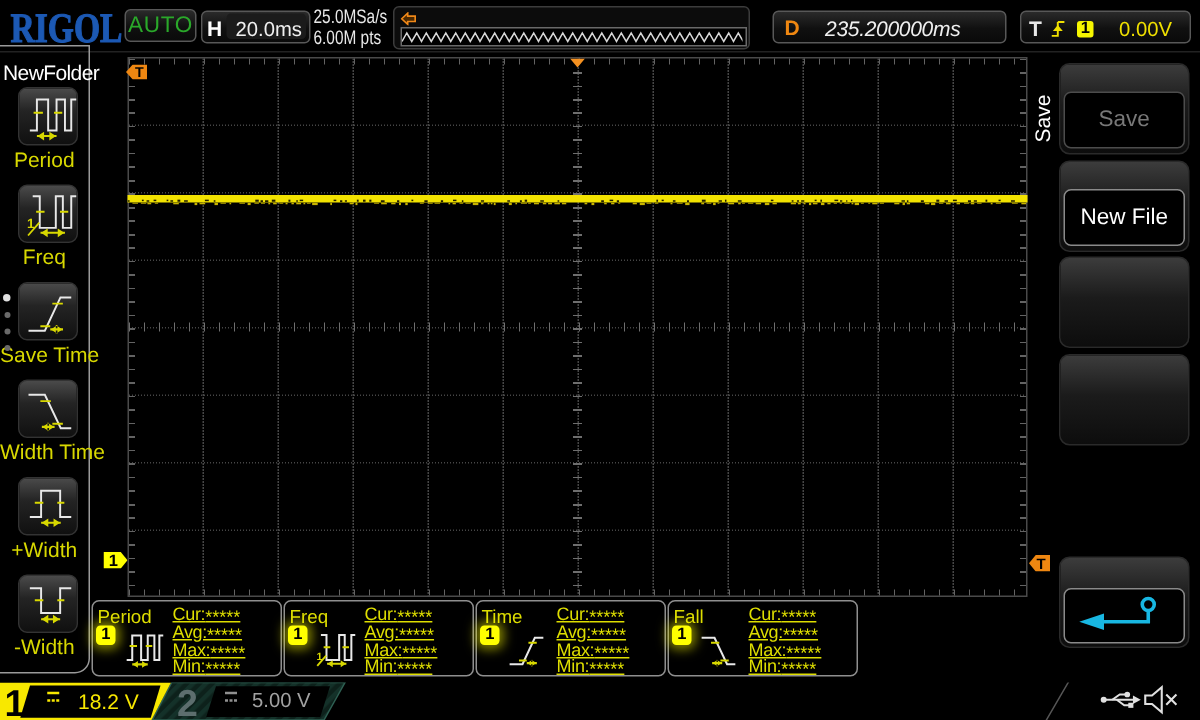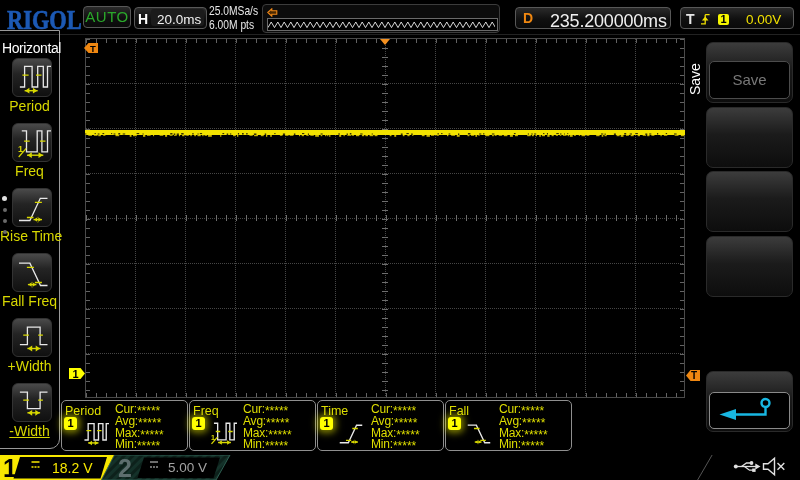--- a/index.html
+++ b/index.html
@@ -12,21 +12,21 @@
   .gvline{position:absolute;background:repeating-linear-gradient(180deg,#464646 0 1px,transparent 1px 2px);width:1px;}
   .menulabel{position:absolute;left:0;width:59px;text-align:center;color:#d8d800;font-size:14px;white-space:nowrap;}
   .mbtn{position:absolute;left:12px;width:40px;height:39px;border-radius:6px;
         background:linear-gradient(180deg,#4a4a4a 0%,#242424 40%,#101010 100%);
         border:1px solid #333;box-sizing:border-box;}
   .slot{position:absolute;left:706px;width:87px;height:61px;border-radius:7px;
         background:linear-gradient(180deg,#3c3c3c 0%,#1b1b1b 45%,#0d0d0d 100%);
         border:1px solid #2a2a2a;box-sizing:border-box;}
   .sbtn{position:absolute;left:709px;width:81px;height:38px;border-radius:5px;background:#000;
         box-sizing:border-box;text-align:center;color:#fff;font-size:15px;}
-  .stats{position:absolute;left:53px;top:3px;color:#dede00;font-size:12px;line-height:11.8px;white-space:pre;letter-spacing:-0.2px;}
+  .stats{position:absolute;left:53px;top:3px;color:#dede00;font-size:12px;line-height:11.8px;white-space:pre;letter-spacing:-0.2px;text-decoration:underline;}
   .star{position:relative;top:2px;letter-spacing:0px;}
   .panel{position:absolute;top:400px;width:127px;height:51px;background:#000;
          border:1px solid #8f8f8f;border-radius:5px;box-sizing:border-box;}
   .ptitle{position:absolute;left:3px;top:3px;color:#dede00;font-size:12.5px;}
   .pbadge{position:absolute;left:2px;top:16px;width:13px;height:13px;background:#ffff00;
           border-radius:3px;text-align:center;color:#000;font-weight:bold;font-size:11px;
           line-height:13px;box-shadow:0 0 7px 3px rgba(255,255,0,0.5);}
 </style>
 </head>
 <body>
@@ -49,38 +49,38 @@
       <path d="M0.8,4.5 L4.8,0.8 L4.8,2.7 L9.8,2.7 L9.8,6.3 L4.8,6.3 L4.8,8.2 Z" fill="#4a2800" stroke="#f08818" stroke-width="1.1"></path>
     </svg>
     <div class="abs" style="left:4px;top:13px;width:231px;height:13px;border:1px solid #6a6a6a;background:#000;box-sizing:border-box;">
       <svg class="abs" style="left:0;top:0;" width="227" height="11" viewBox="0 0 227 11">
         <polyline id="zig" fill="none" stroke="#d8d8d8" stroke-width="1" points="0.0,8.6 3.2,3.0 6.5,8.6 9.8,3.0 13.0,8.6 16.2,3.0 19.5,8.6 22.8,3.0 26.0,8.6 29.2,3.0 32.5,8.6 35.8,3.0 39.0,8.6 42.2,3.0 45.5,8.6 48.8,3.0 52.0,8.6 55.2,3.0 58.5,8.6 61.8,3.0 65.0,8.6 68.2,3.0 71.5,8.6 74.8,3.0 78.0,8.6 81.2,3.0 84.5,8.6 87.8,3.0 91.0,8.6 94.2,3.0 97.5,8.6 100.8,3.0 104.0,8.6 107.2,3.0 110.5,8.6 113.8,3.0 117.0,8.6 120.2,3.0 123.5,8.6 126.8,3.0 130.0,8.6 133.2,3.0 136.5,8.6 139.8,3.0 143.0,8.6 146.2,3.0 149.5,8.6 152.8,3.0 156.0,8.6 159.2,3.0 162.5,8.6 165.8,3.0 169.0,8.6 172.2,3.0 175.5,8.6 178.8,3.0 182.0,8.6 185.2,3.0 188.5,8.6 191.8,3.0 195.0,8.6 198.2,3.0 201.5,8.6 204.8,3.0 208.0,8.6 211.2,3.0 214.5,8.6 217.8,3.0 221.0,8.6 224.2,3.0 227.5,8.6"></polyline>
       </svg>
     </div>
   </div>
   <div class="box" style="left:515px;top:7px;width:154px;height:20px;">
     <span style="position:absolute;left:7px;top:2px;color:#ef8711;font-weight:bold;font-size:14px;">D</span>
-    <span style="position:absolute;left:34px;top:3px;color:#f0f0f0;font-size:18px;letter-spacing:-0.2px;">235.200000ms</span>
+    <span style="position:absolute;left:34px;top:3px;color:#f0f0f0;font-size:14px;letter-spacing:-0.2px;font-style:italic;">235.200000ms</span>
     </div>
   <div class="box" style="left:680px;top:7px;width:112px;height:20px;">
     <span style="position:absolute;left:5px;top:3px;color:#e8e8e8;font-weight:bold;font-size:14px;">T</span>
     <svg class="abs" style="left:20px;top:6px;" width="10" height="11" viewBox="0 0 10 11">
       <path d="M0,9.9 H4.2 M4.2,10.5 V0.7 M4.2,0.7 H8.6" fill="none" stroke="#f0e000" stroke-width="1.3"></path>
       <path d="M4.2,2.6 L0.9,6.6 H7.5 Z" fill="#f0e000"></path>
     </svg>
     <div class="abs" style="left:37px;top:6px;width:11px;height:11px;background:#f6f600;border-radius:2px;
          text-align:center;color:#000;font-weight:bold;font-size:11px;line-height:11px;">1</div>
     <span style="position:absolute;left:65px;top:4px;color:#f0e000;font-size:13.5px;text-align:right;">0.00V</span>
     </div>
 
   <div class="abs" style="left:0;top:33.5px;width:800px;height:1.5px;background:#222;"></div>
 
   <div class="abs" style="left:-10px;top:30px;width:68px;height:417px;border:1px solid #9a9a9a;
        border-radius:0 0 10px 0;"></div>
-  <div class="abs" style="left:2px;top:40px;color:#fff;font-size:14px;letter-spacing:-0.4px;">Horizontal</div>
+  <div class="abs" style="left:2px;top:40px;color:#fff;font-size:14px;letter-spacing:-0.4px;">NewFolder</div>
   <div class="mbtn" style="top:58px;">
     <svg width="38" height="37" viewBox="0 0 38 37">
       <path d="M6.9,28 H11.6 V7.3 H19.1 V28 H24.7 V7.3 H30.3 V28 H34.5 V7.3 H38" fill="none" stroke="#e8e8e8" stroke-width="1.3"></path>
       <path d="M9.4,16.2 h6.2 M23,16.2 h5.5" stroke="#d8d800" stroke-width="1.3"></path>
       <path d="M11.6,31.7 H24.7" stroke="#d8d800" stroke-width="1.4"></path>
       <path d="M12.0,31.7 l4.4,-2.9 v5.8 Z M24.3,31.7 l-4.4,-2.9 v5.8 Z" fill="#d8d800"></path>
     </svg></div>
   <div class="menulabel" style="top:98px;">Period</div>
   <div class="mbtn" style="top:123px;">
     <svg width="38" height="37" viewBox="0 0 38 37">
@@ -92,45 +92,45 @@
       <path d="M14.4,31.2 l4.4,-2.9 v5.8 Z M29.900000000000002,31.2 l-4.4,-2.9 v5.8 Z" fill="#d8d800"></path>
     </svg></div>
   <div class="menulabel" style="top:163px;">Freq</div>
   <div class="mbtn" style="top:188px;">
     <svg width="38" height="37" viewBox="0 0 38 37">
       <path d="M6,31.5 H16.9 L27.3,9.3 H34.5" fill="none" stroke="#e8e8e8" stroke-width="1.3"></path>
       <path d="M13.9,28.5 h6.6 M21.9,13.4 h7" stroke="#d8d800" stroke-width="1.3"></path>
       <path d="M20.5,30.6 H29" stroke="#d8d800" stroke-width="1.4"></path>
       <path d="M20.9,30.6 l4.4,-2.9 v5.8 Z M28.6,30.6 l-4.4,-2.9 v5.8 Z" fill="#d8d800"></path>
     </svg></div>
-  <div class="menulabel" style="top:228px;">Rise Time</div>
+  <div class="menulabel" style="top:228px;">Save Time</div>
   <div class="mbtn" style="top:253px;">
     <svg width="38" height="37" viewBox="0 0 38 37">
       <path d="M6,9.2 H16.9 L27.5,31.5 H34.5" fill="none" stroke="#e8e8e8" stroke-width="1.3"></path>
       <path d="M13.9,13.4 h7 M21.9,28.5 h7" stroke="#d8d800" stroke-width="1.3"></path>
       <path d="M14.9,30.6 H23.4" stroke="#d8d800" stroke-width="1.4"></path>
       <path d="M15.3,30.6 l4.4,-2.9 v5.8 Z M23.0,30.6 l-4.4,-2.9 v5.8 Z" fill="#d8d800"></path>
     </svg></div>
-  <div class="menulabel" style="top:293px;">Fall Freq</div>
+  <div class="menulabel" style="top:293px;">Width Time</div>
   <div class="mbtn" style="top:318px;">
     <svg width="38" height="37" viewBox="0 0 38 37">
       <path d="M6.9,25.7 H14.4 V8.1 H27.1 V25.7 H34.5" fill="none" stroke="#e8e8e8" stroke-width="1.3"></path>
       <path d="M10.2,16.2 h5.7 M25.2,16.2 h4.7" stroke="#d8d800" stroke-width="1.3"></path>
       <path d="M14.4,29.5 H27.5" stroke="#d8d800" stroke-width="1.4"></path>
       <path d="M14.8,29.5 l4.4,-2.9 v5.8 Z M27.1,29.5 l-4.4,-2.9 v5.8 Z" fill="#d8d800"></path>
     </svg></div>
   <div class="menulabel" style="top:358px;">+Width</div>
   <div class="mbtn" style="top:383px;">
     <svg width="38" height="37" viewBox="0 0 38 37">
       <path d="M6.9,8.1 H14.4 V24.7 H27.1 V8.1 H34.5" fill="none" stroke="#e8e8e8" stroke-width="1.3"></path>
       <path d="M10.2,16.2 h5.7 M25.2,16.2 h4.7" stroke="#d8d800" stroke-width="1.3"></path>
       <path d="M14.4,28.8 H27.1" stroke="#d8d800" stroke-width="1.4"></path>
       <path d="M14.8,28.8 l4.4,-2.9 v5.8 Z M26.700000000000003,28.8 l-4.4,-2.9 v5.8 Z" fill="#d8d800"></path>
     </svg></div>
-  <div class="menulabel" style="top:423px;text-decoration:underline;">-Width</div>
+  <div class="menulabel" style="top:423px;">-Width</div>
 
   <div class="abs" style="left:2px;top:196px;width:5px;height:5px;border-radius:50%;background:#e0e0e0;"></div>
   <div class="abs" style="left:3px;top:208px;width:4px;height:4px;border-radius:50%;background:#6a6a6a;"></div>
   <div class="abs" style="left:3px;top:219px;width:4px;height:4px;border-radius:50%;background:#6a6a6a;"></div>
   <div class="abs" style="left:3px;top:230px;width:4px;height:4px;border-radius:50%;background:#6a6a6a;"></div>
 
   <div class="abs" id="grid" style="left:85px;top:38px;width:600px;height:360px;
        border:1px solid #4a4a4a;box-sizing:border-box;background:#000;"></div>
     <div class="gline" style="left:86px;top:83px;width:598px;"></div>
   <div class="gline" style="left:86px;top:128px;width:598px;"></div>
@@ -357,20 +357,21 @@
   <svg class="abs" style="left:686px;top:370px;" width="14" height="11" viewBox="0 0 14 11">
     <path d="M14,0 V11 H4.5 L0,5.5 L4.5,0 Z" fill="#ef8711"></path>
     <text x="5" y="9.2" font-size="10" font-weight="bold" fill="#000">T</text>
     </svg>
 
   <div class="abs" style="left:687px;top:95px;color:#fff;font-size:14px;white-space:nowrap;
        transform:rotate(-90deg);transform-origin:0 0;">Save</div>
   <div class="slot" style="top:42px;"></div>
   <div class="sbtn" style="top:61px;border:1px solid #4c4c4c;color:#787878;line-height:36px;">Save</div>
   <div class="slot" style="top:107px;"></div>
+  <div class="sbtn" style="top:126px;border:1px solid #8a8a8a;line-height:36px;">New File</div>
   <div class="slot" style="top:171px;"></div>
   <div class="slot" style="top:236px;"></div>
   <div class="slot" style="top:371px;"></div>
   <div class="sbtn" style="top:392px;border:1px solid #8a8a8a;height:37px;">
     <svg width="79" height="35" viewBox="0 0 79 35">
       <circle cx="55.5" cy="10" r="4" fill="none" stroke="#18b7e2" stroke-width="2.4"></circle>
       <path d="M55.5,14 V21.5 H24" fill="none" stroke="#18b7e2" stroke-width="2.4"></path>
       <path d="M26,16 V27 L9.5,21.5 Z" fill="#18b7e2"></path>
     </svg>
   </div>

